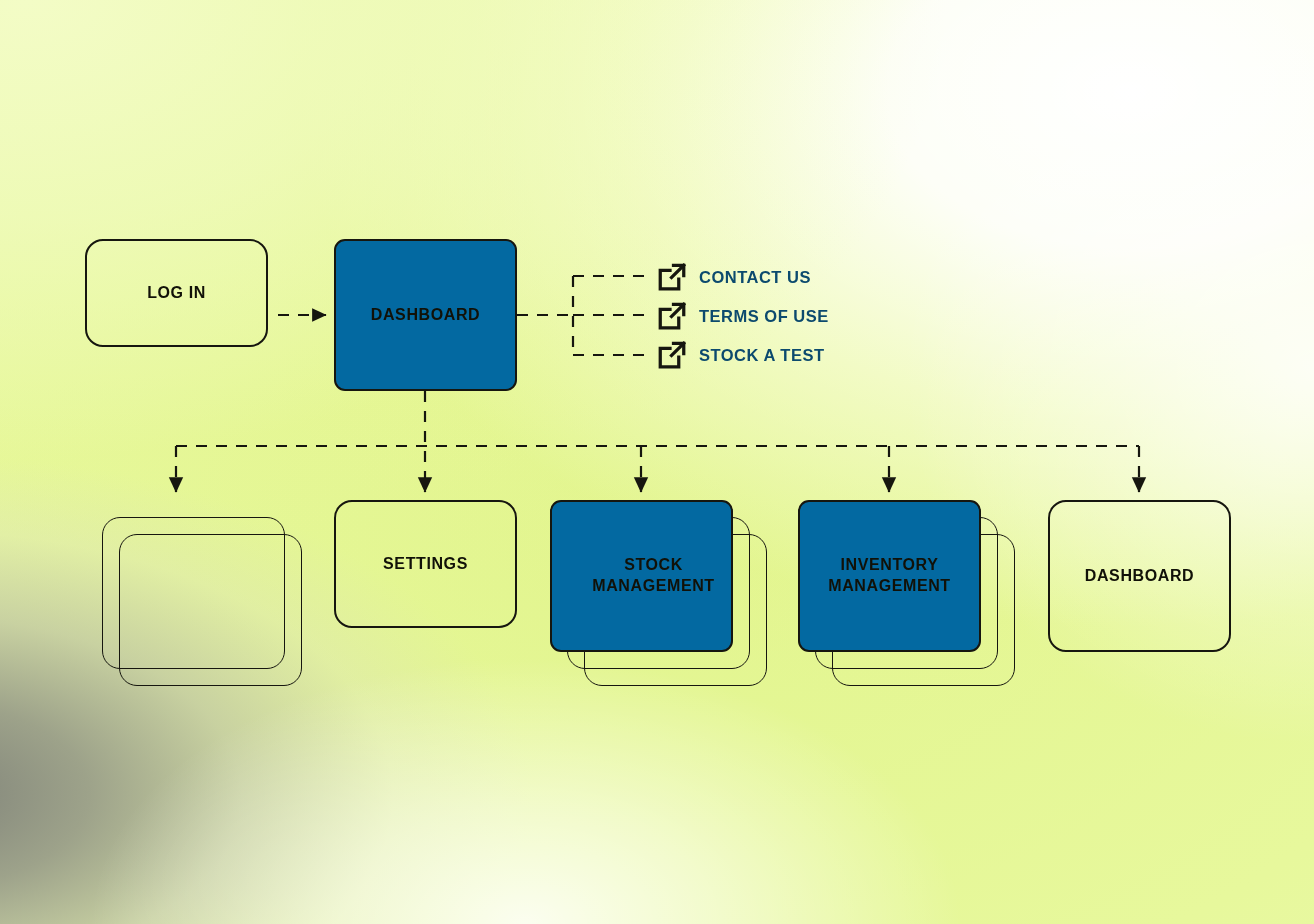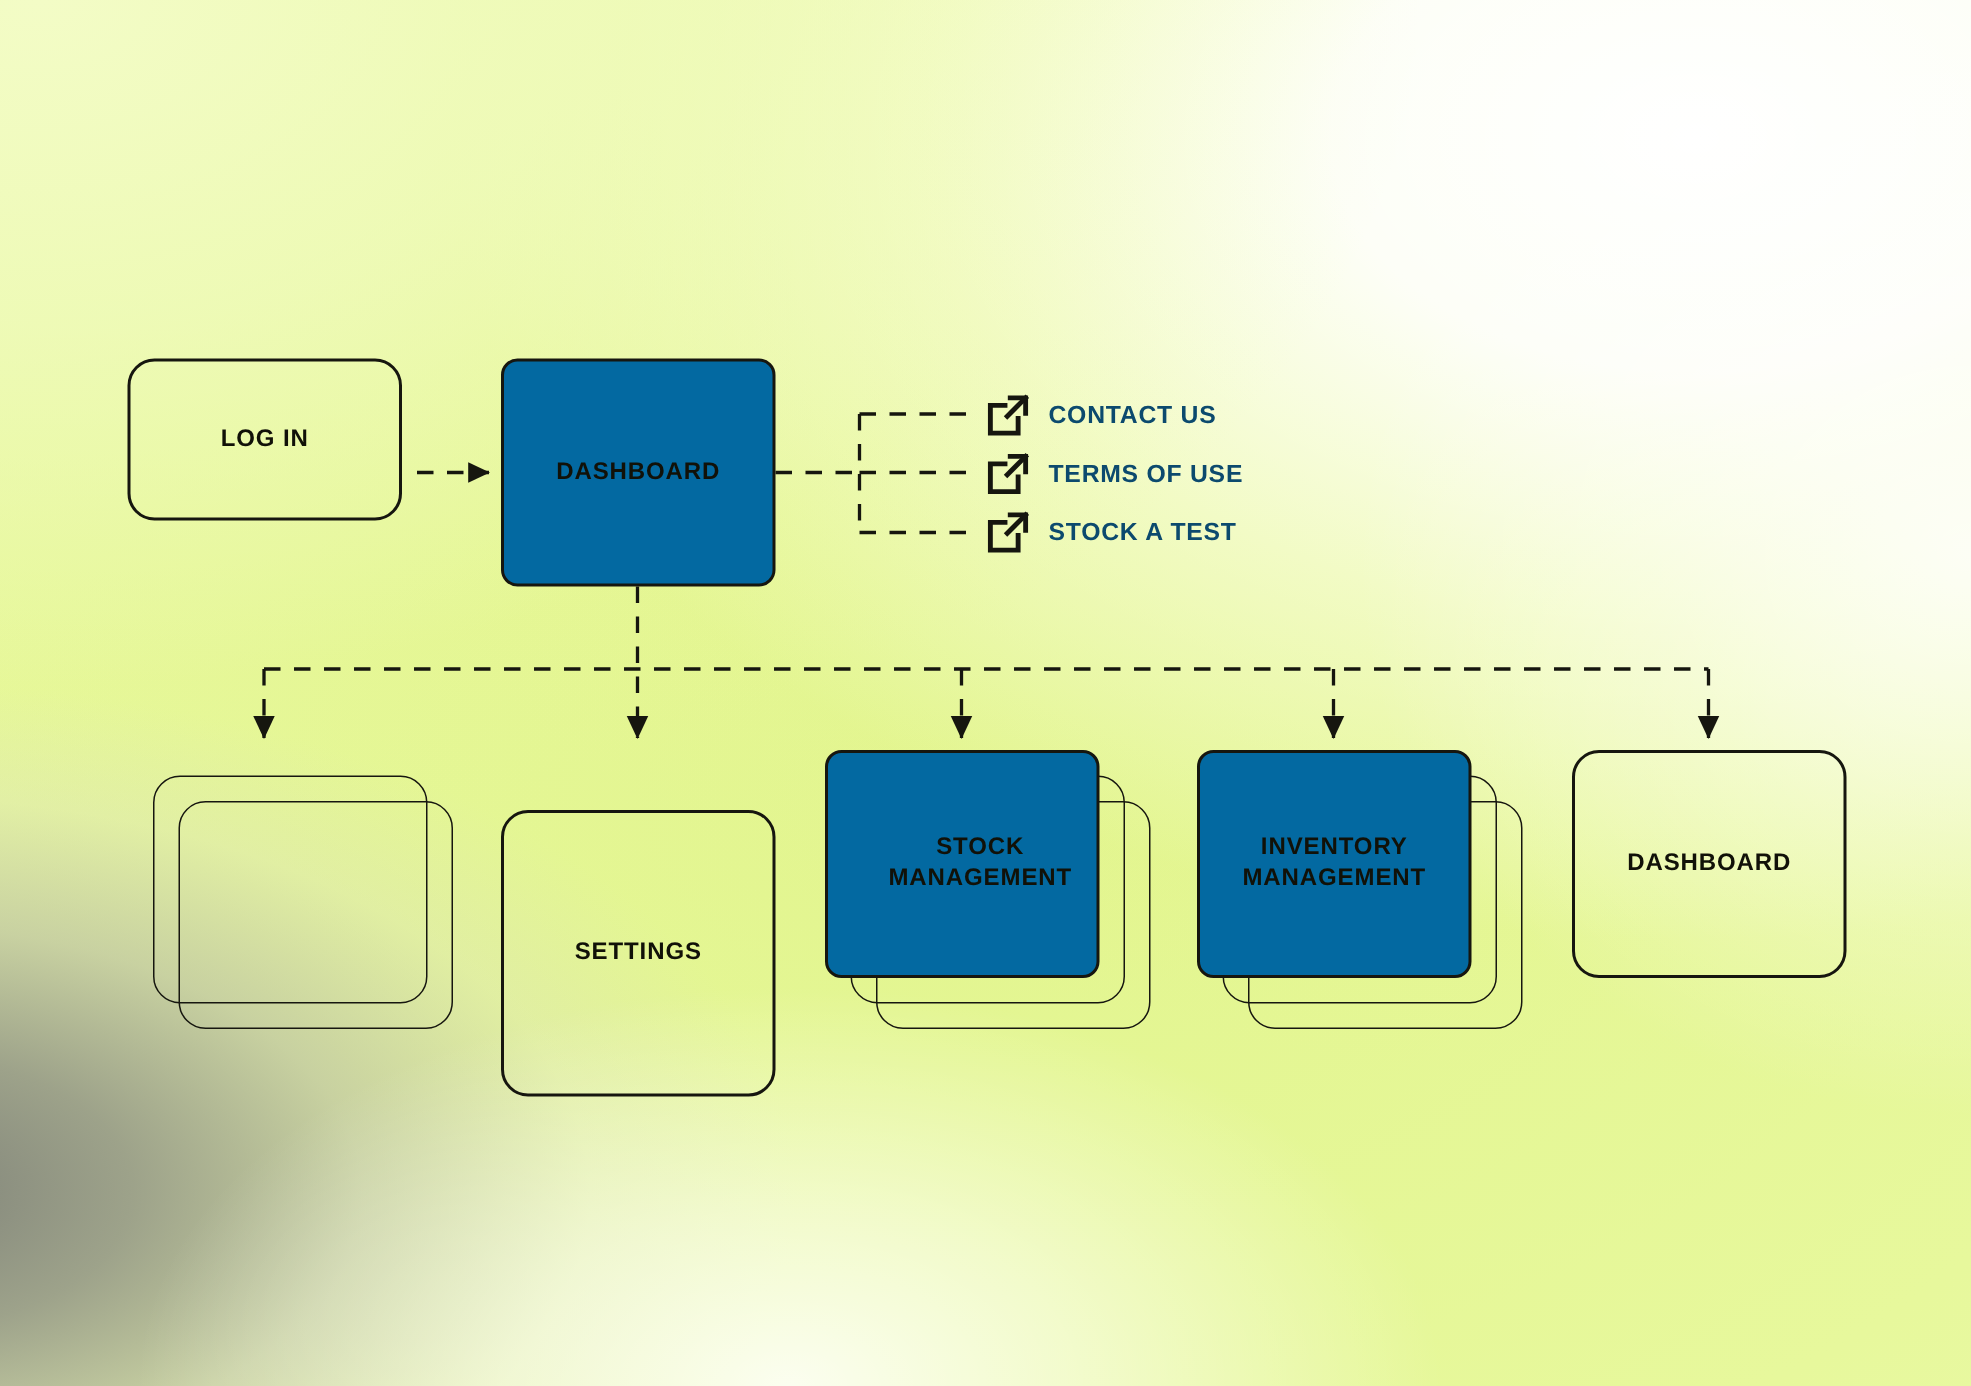--- a/index.html
+++ b/index.html
@@ -149,21 +149,21 @@
 
   <div class="node ghost" style="left:85px; top:239px; width:183px; height:108px;">
     <span class="node-label">LOG IN</span>
   </div>
 
   <div class="node filled" style="left:334px; top:239px; width:183px; height:152px;">
     <span class="node-label">DASHBOARD</span>
   </div>
 
 
-  <div class="node ghost" style="left:334px; top:500px; width:183px; height:191px;margin-top:40px;">
+  <div class="node ghost" style="left:334px; top:500px; width:183px; height:128px;">
     <span class="node-label">SETTINGS</span>
   </div>
 
   <div class="node filled" style="left:550px; top:500px; width:183px; height:152px;padding-left:24px;">
     <span class="node-label">STOCK
 MANAGEMENT</span>
   </div>
 
   <div class="node filled" style="left:798px; top:500px; width:183px; height:152px;">
     <span class="node-label">INVENTORY

